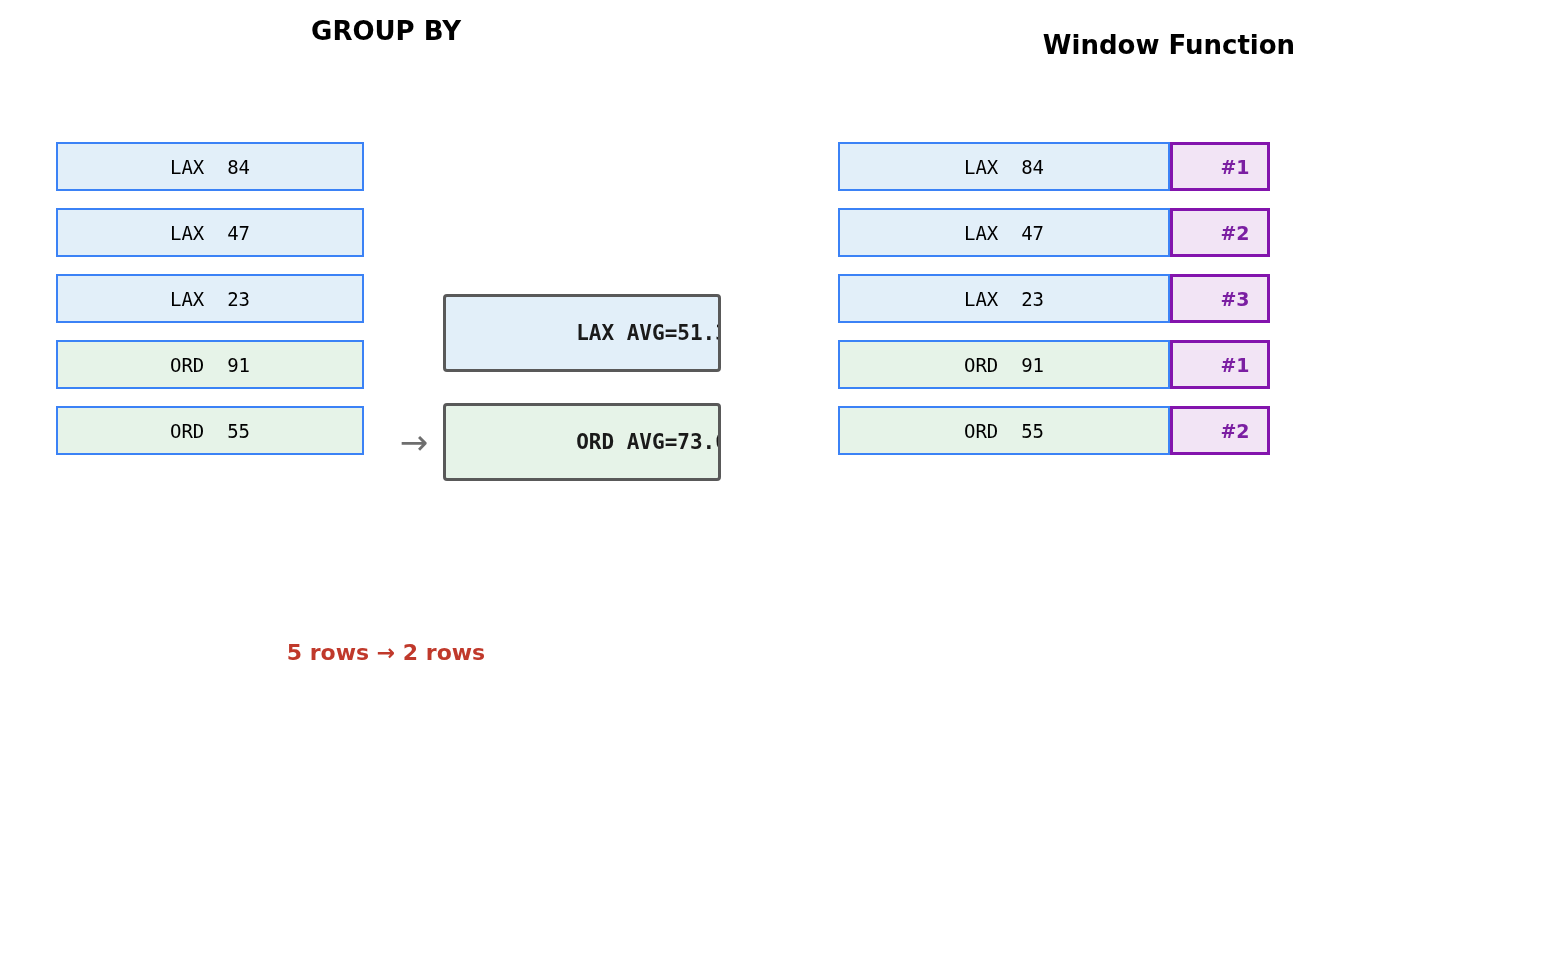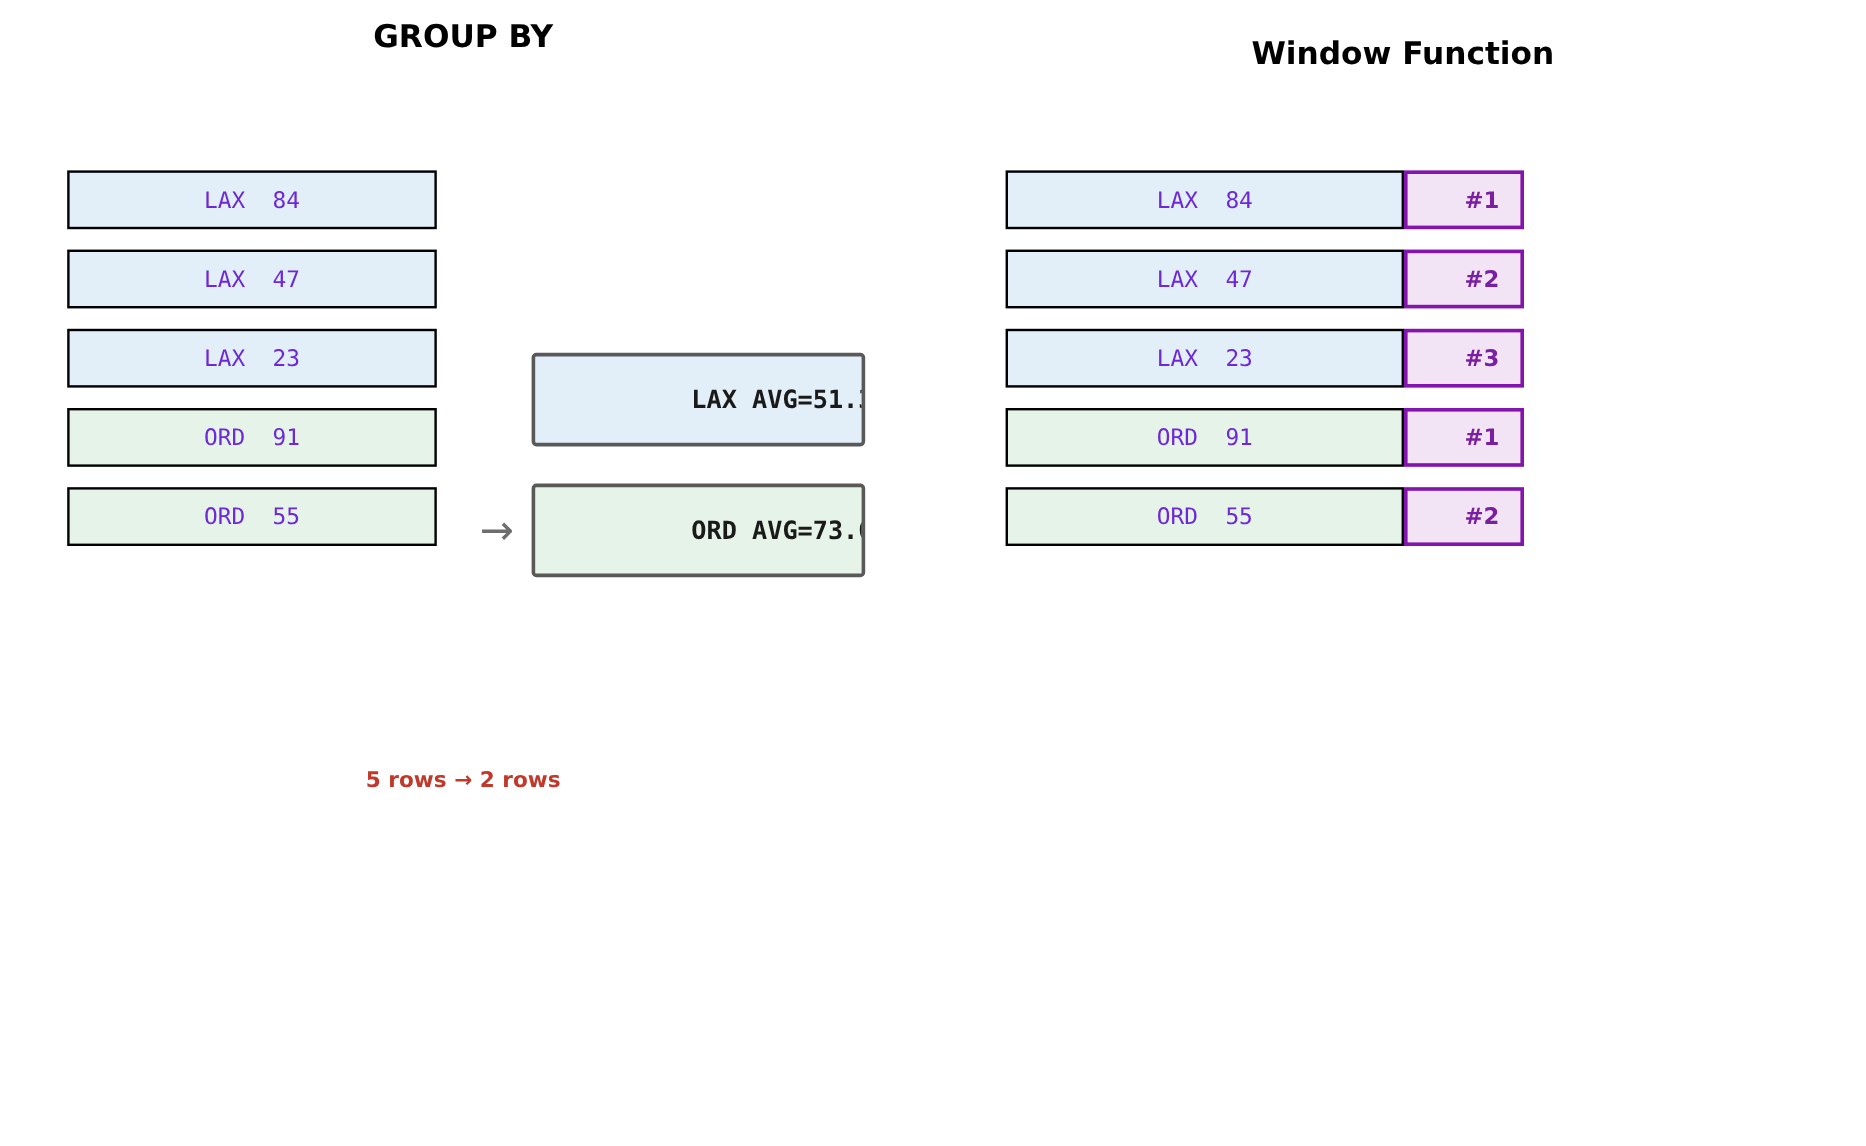--- a/index.html
+++ b/index.html
@@ -32,24 +32,24 @@
     white-space: nowrap;
     line-height: 1;
   }
   #title-left  { left: 186px; top: 18px; width: 400px; }
   #title-right { left: 969px; top: 18px; width: 400px; margin-top: 14px; }
 
   
   .row-box {
     position: absolute;
     box-sizing: border-box;
-    border: 2px solid #000000;
+    border: 2px solid #3b82f6;
     font-family: "DejaVu Sans Mono", monospace;
     font-size: 19px;
-    color: #6d28d9;
+    color: #000000;
     display: flex;
     align-items: center;
     justify-content: center;
     white-space: pre;
     overflow: hidden;
   }
   .row-box.blue  { background: #e2eff9; }
   .row-box.green { background: #e6f3e8; }
 
   
@@ -118,21 +118,21 @@
     line-height: 30px;
     text-align: center;
     white-space: nowrap;
   }
 
   
   .footer-note {
     position: absolute;
     font-family: "DejaVu Sans", sans-serif;
     font-weight: bold;
-    font-size: 18px;
+    font-size: 22px;
     text-align: center;
     white-space: nowrap;
     line-height: 1;
     top: 642px;
   }
   #footer-left  { left: 186px; width: 400px; color: #c0392b; }
   #footer-right { left: 969px; width: 400px; color: #2a7a33; }
 </style>
 </head>
 <body>

